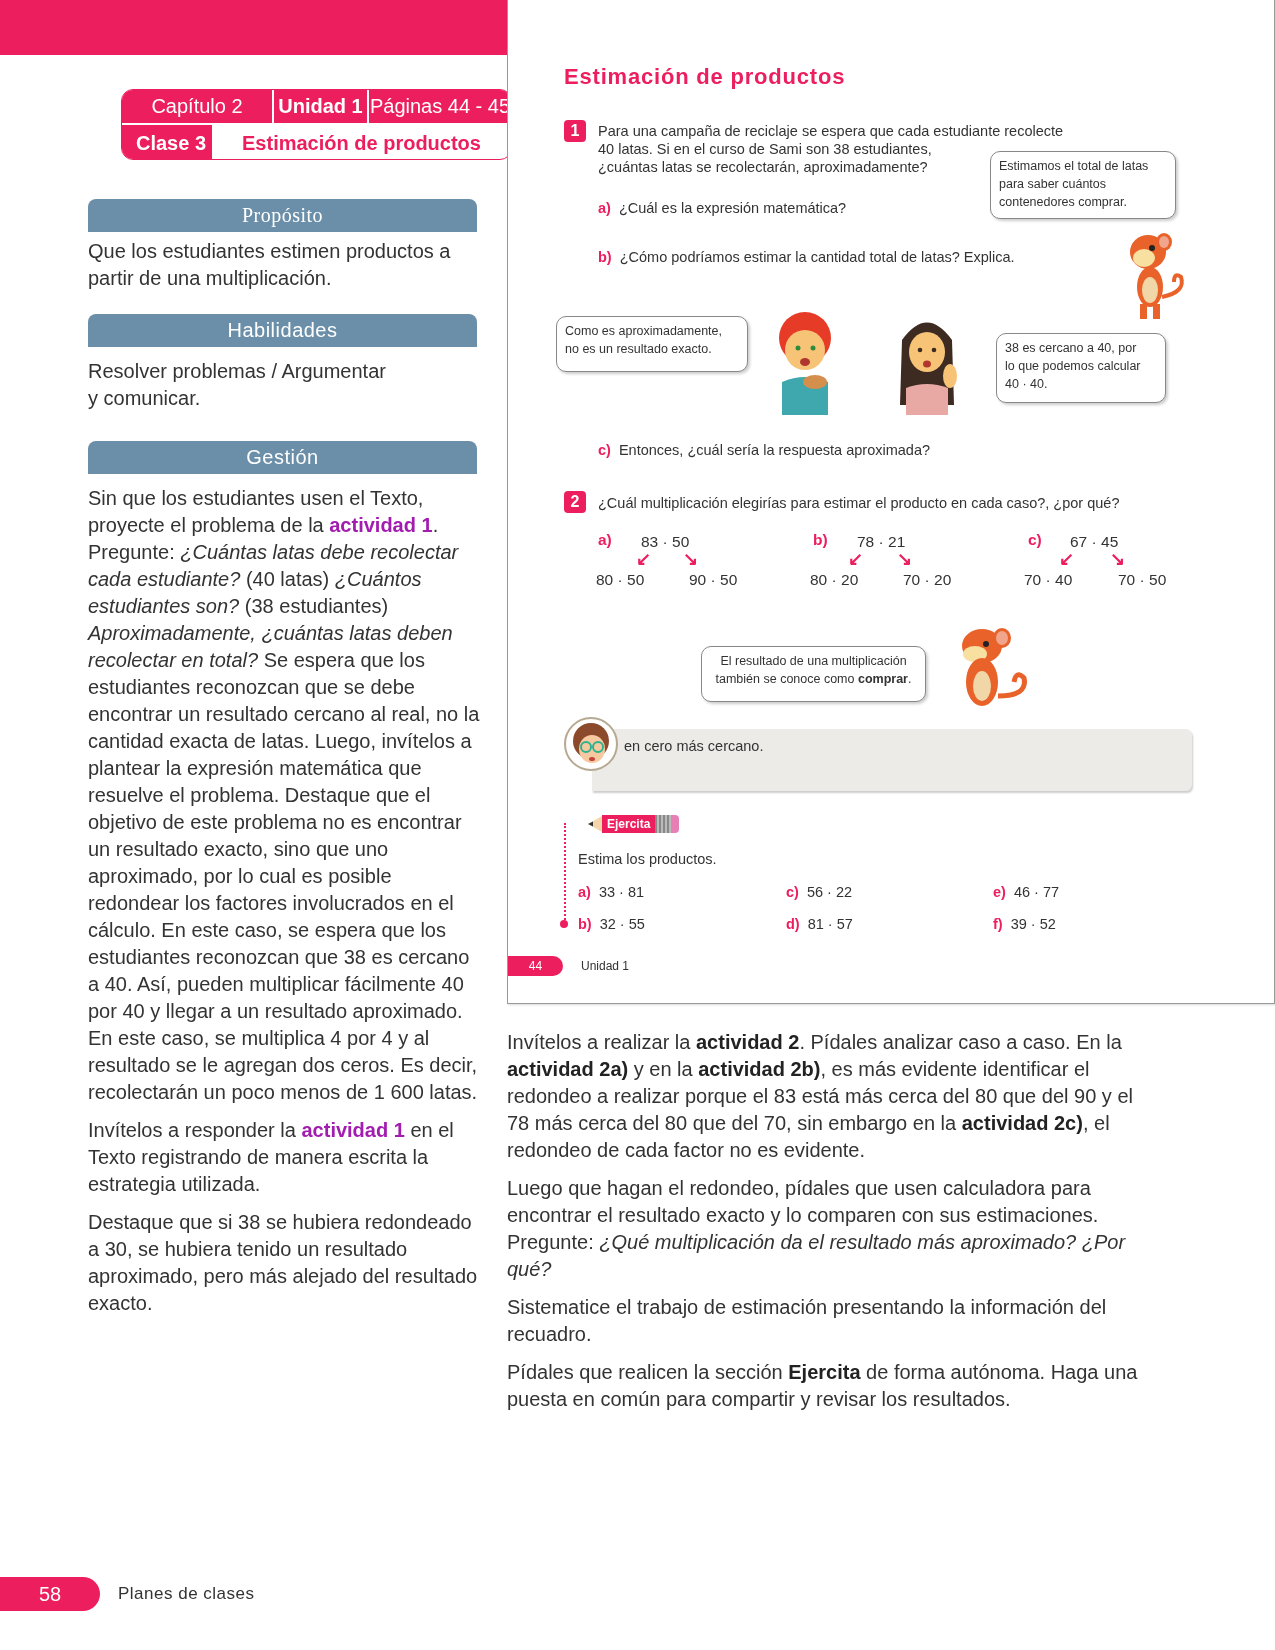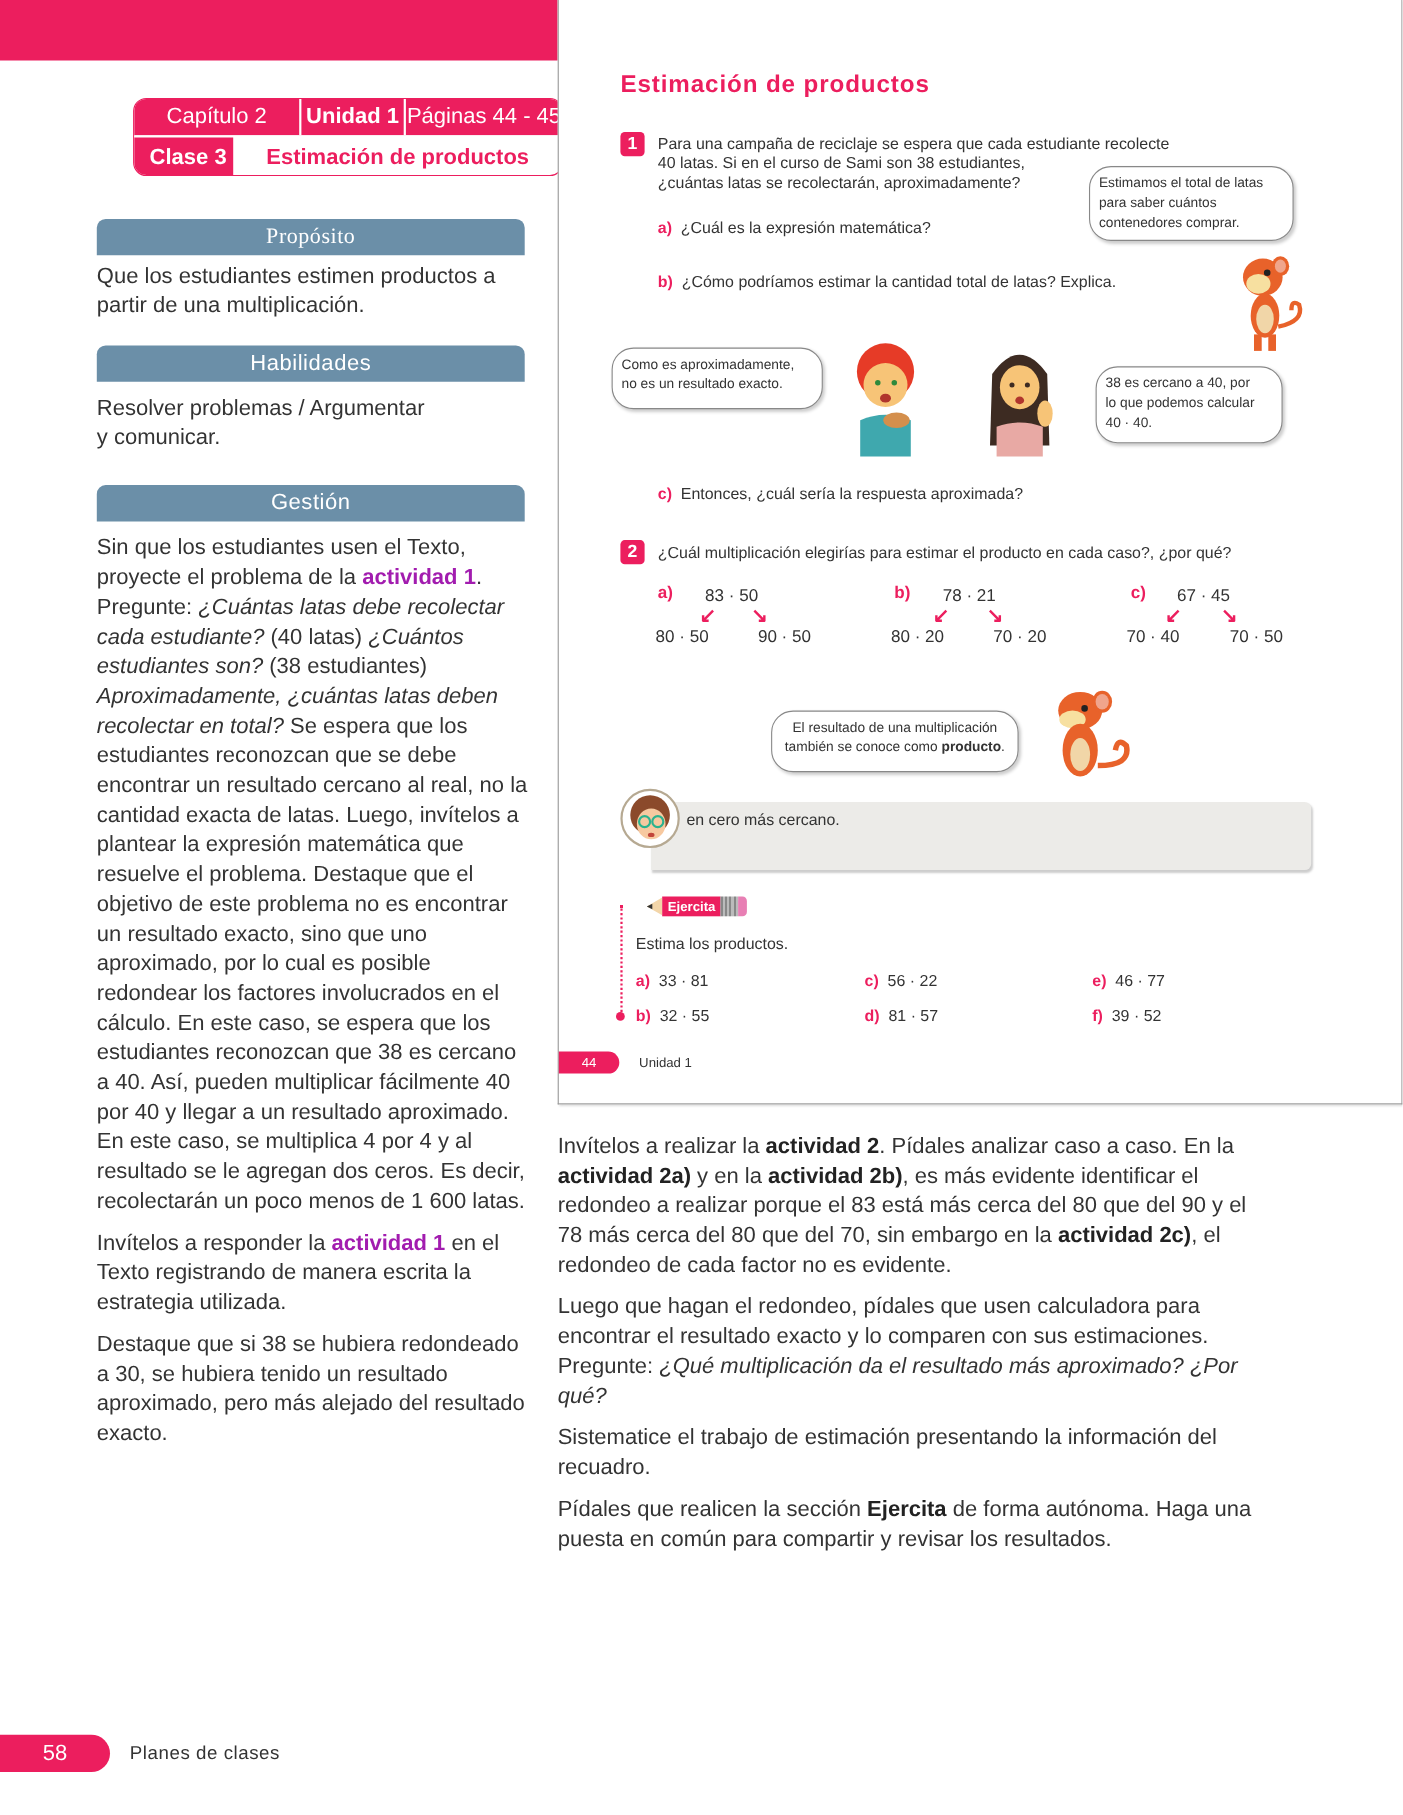--- a/index.html
+++ b/index.html
@@ -21,21 +21,21 @@
   .body-text i { font-style:italic; }
   .right-text { position:absolute; left:507px; width:640px; font-size:20px; line-height:27px; color:#333; }
   .right-text p { margin:0 0 11px 0; }
   .right-text b { font-weight:bold; color:#222; }
   .right-text i { font-style:italic; }
   .page { position:absolute; left:507px; top:0; width:768px; height:1004px; border:1px solid #999; border-top:none; box-sizing:border-box; background:#fff; box-shadow:1px 1px 2px rgba(0,0,0,0.15); }
   .pg-title { position:absolute; left:56px; top:64px; font-size:22px; font-weight:bold; color:#ec1e5e; letter-spacing:0.8px; }
   .num-badge { position:absolute; width:22px; height:22px; border-radius:4px; background:#ec1e5e; color:#fff; font-weight:bold; font-size:16px; display:flex; align-items:center; justify-content:center; }
   .txt { position:absolute; font-size:14.5px; line-height:18px; color:#333; }
   .lbl { color:#ec1e5e; font-weight:bold; margin-right:8px; }
-  .bubble { position:absolute; background:#fff; border:1px solid #888; border-radius:20px; box-shadow:2px 2px 3px rgba(0,0,0,0.2); font-size:12.5px; line-height:18px; color:#333; padding:5px 8px; box-sizing:border-box; }
+  .bubble { position:absolute; background:#fff; border:1px solid #888; border-radius:10px; box-shadow:2px 2px 3px rgba(0,0,0,0.2); font-size:12.5px; line-height:18px; color:#333; padding:5px 8px; box-sizing:border-box; }
   .calc { position:absolute; font-size:15.5px; color:#333; }
   .arrow { position:absolute; color:#ec1e5e; font-size:18px; font-weight:bold; }
   .info-box { position:absolute; left:84px; top:729px; width:600px; height:62px; background:#ecebe8; border-radius:0 6px 6px 0; box-shadow:1px 2px 2px rgba(0,0,0,0.2); }
   .avatar { position:absolute; left:56px; top:717px; width:50px; height:50px; border-radius:50%; border:2px solid #b6a992; background:#fff; overflow:hidden; }
   .pencil { position:absolute; left:80px; top:815px; height:18px; display:flex; align-items:center; }
   .footer-badge { position:absolute; left:0; top:1577px; width:100px; height:34px; background:#ec1e5e; color:#fff; font-size:20px; border-radius:0 17px 17px 0; display:flex; align-items:center; justify-content:center; }
   .footer-text { position:absolute; left:118px; top:1584px; font-size:17px; color:#333; letter-spacing:0.5px; }
 </style>
 </head>
 <body>
@@ -155,21 +155,21 @@
 
   <div class="calc" style="left:520px; top:531px;"><span class="lbl">c)</span></div>
   <div class="calc" style="left:562px; top:533px;">67 · 45</div>
   <div class="arrow" style="left:551px; top:548px;">↙</div>
   <div class="arrow" style="left:602px; top:548px;">↘</div>
   <div class="calc" style="left:516px; top:571px;">70 · 40</div>
   <div class="calc" style="left:610px; top:571px;">70 · 50</div>
 
   <div class="bubble" style="left:193px; top:646px; width:225px; height:56px;text-align:center;">
     <div>El resultado de una multiplicación</div>
-    <div><span>también se conoce como </span><b>producto</b><span>.</span></div>
+    <div><span>también se conoce como </span><b>comprar</b><span>.</span></div>
   </div>
   <svg style="position:absolute; left:432px; top:624px;" width="100" height="90">
     <ellipse cx="42" cy="22" rx="20" ry="17" fill="#e8622a"></ellipse>
     <ellipse cx="62" cy="14" rx="9" ry="10" fill="#e8622a"></ellipse>
     <ellipse cx="62" cy="14" rx="6" ry="7" fill="#f0a58c"></ellipse>
     <ellipse cx="35" cy="30" rx="12" ry="8" fill="#f7e0a0"></ellipse>
     <circle cx="46" cy="20" r="3" fill="#222"></circle>
     <ellipse cx="42" cy="58" rx="16" ry="24" fill="#e8622a"></ellipse>
     <ellipse cx="42" cy="62" rx="9" ry="15" fill="#f1d6a8"></ellipse>
     <path d="M58 72 Q88 72 84 54 Q76 46 74 58" stroke="#e8622a" stroke-width="5" fill="none"></path>

